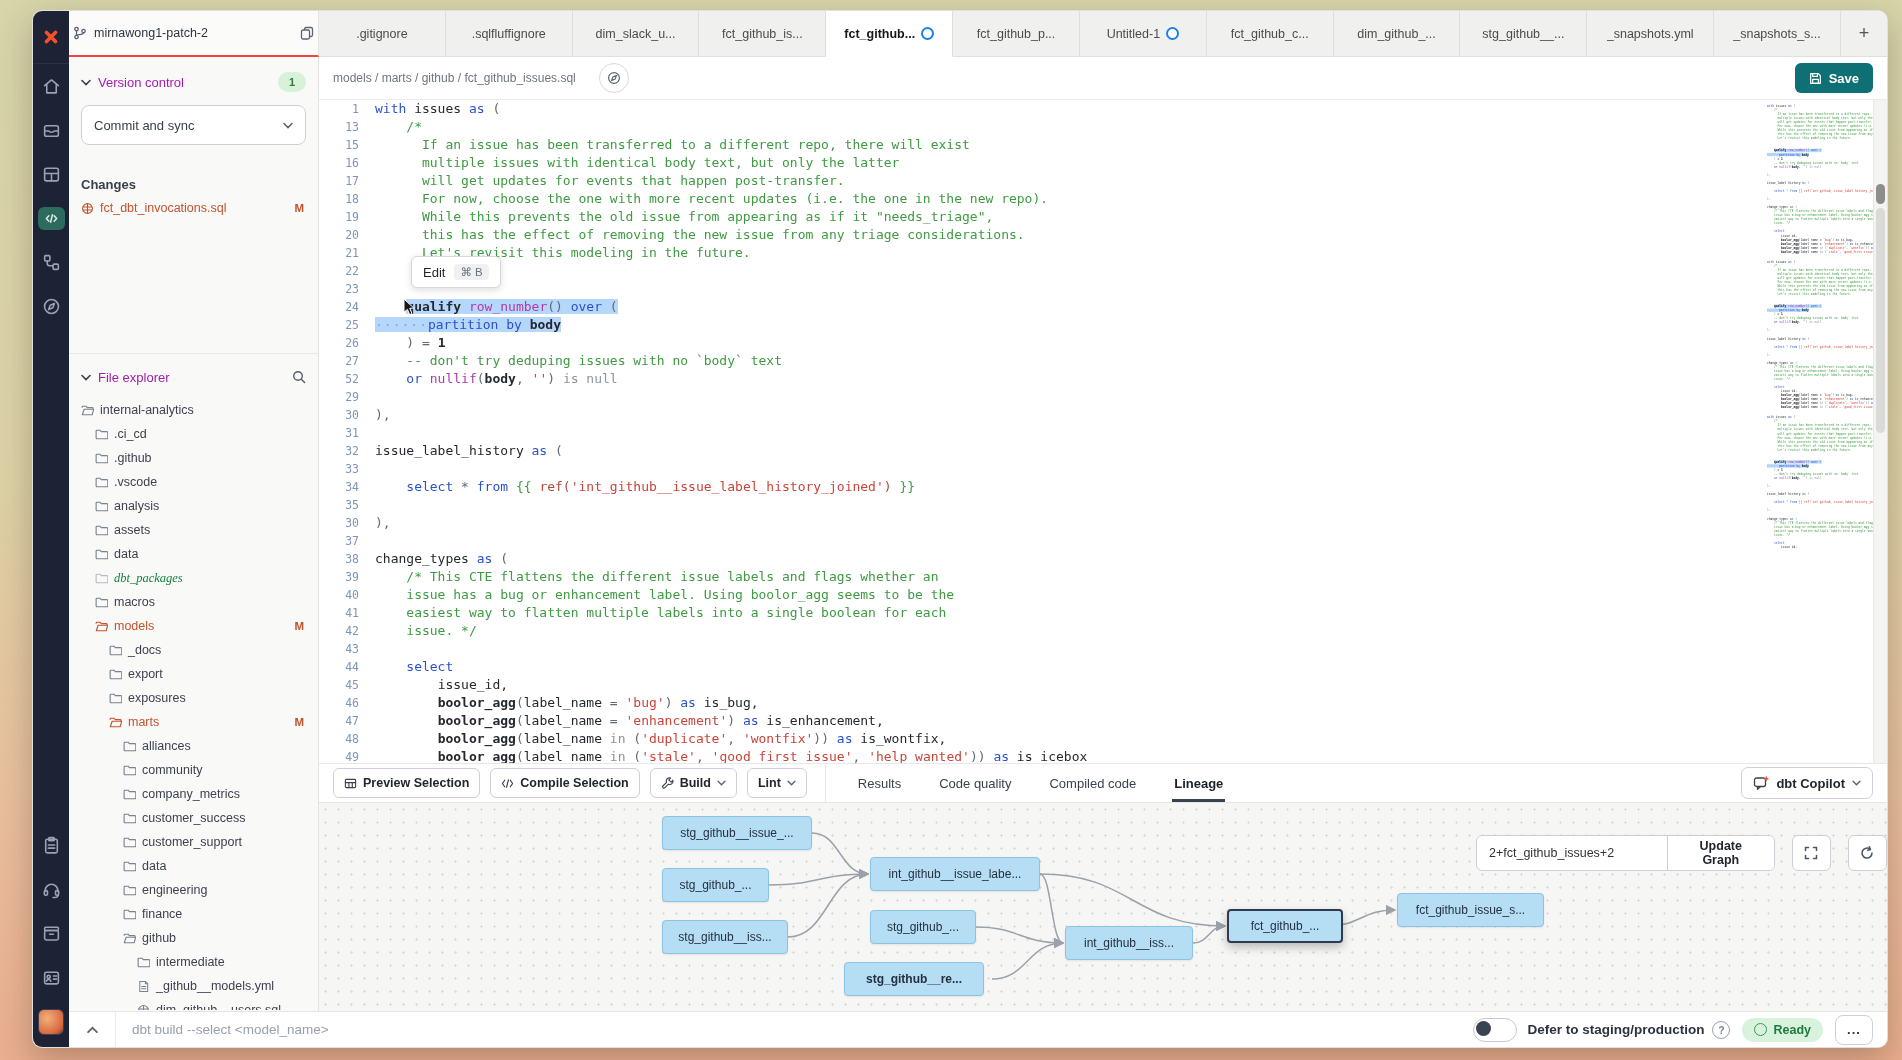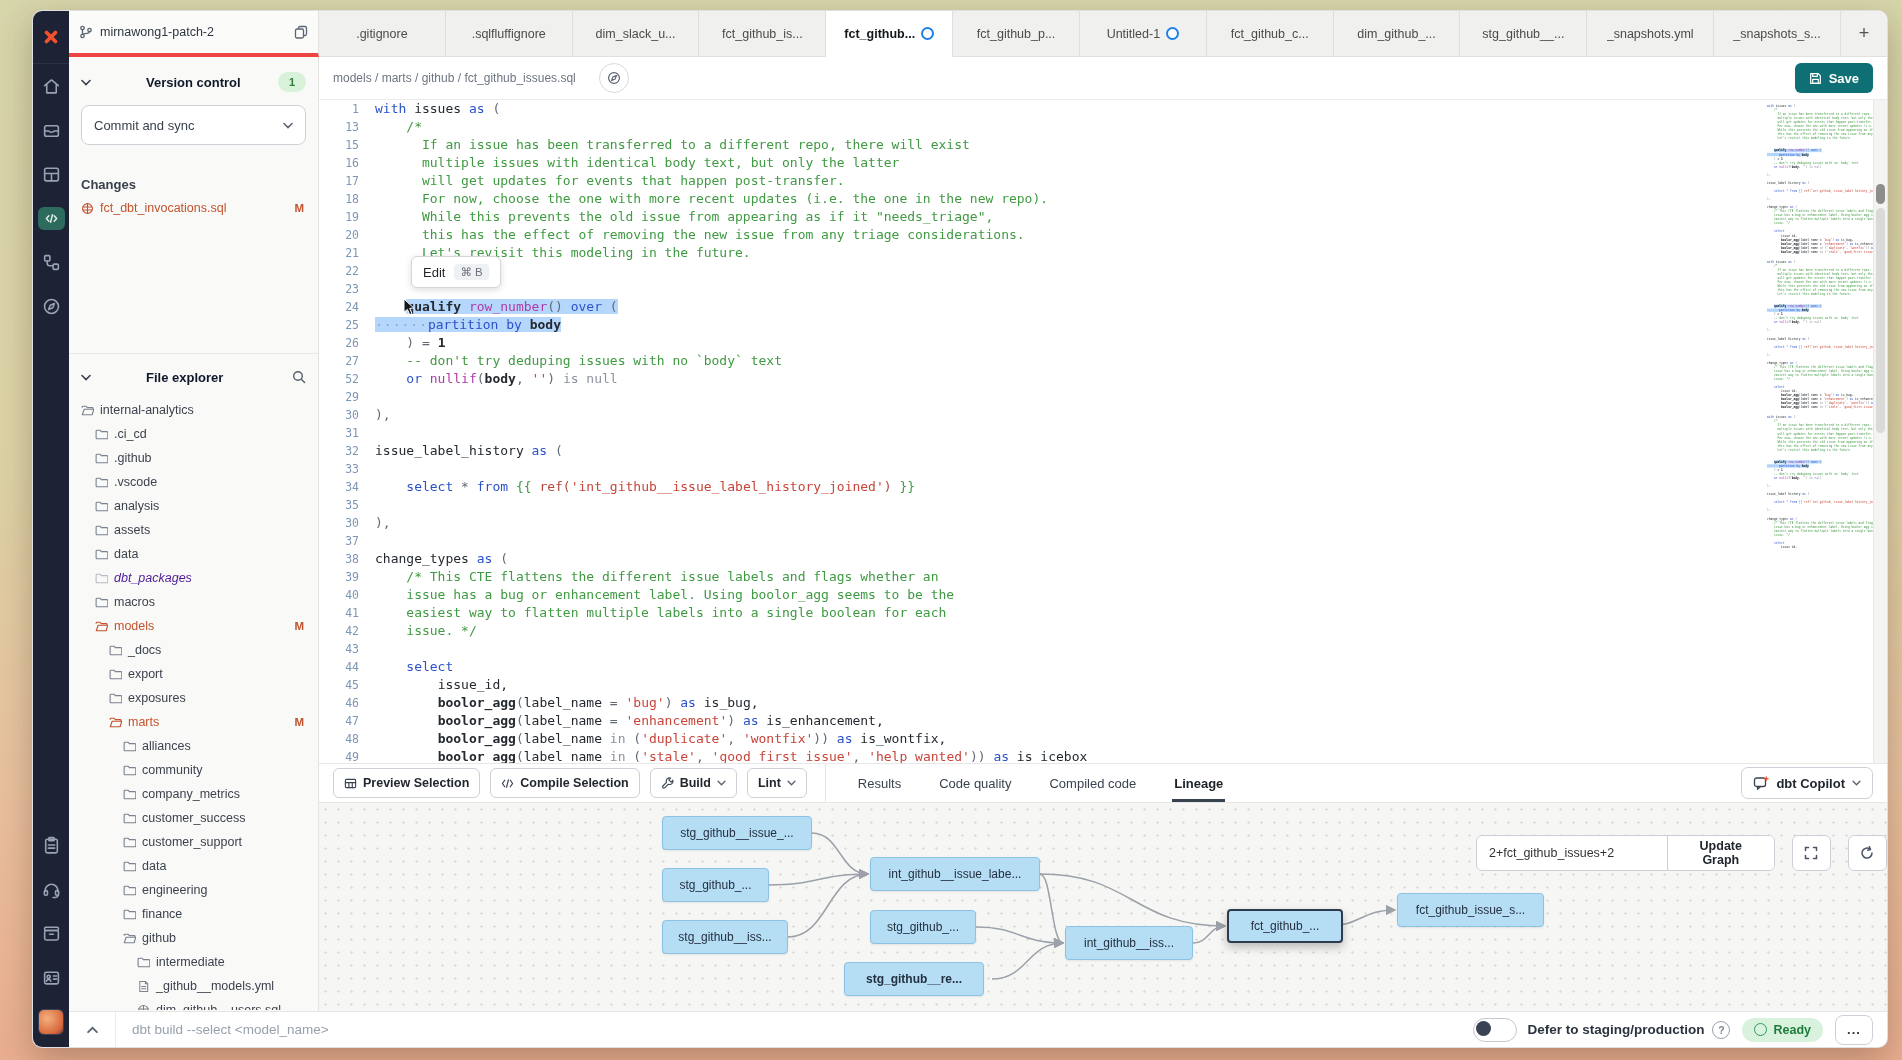--- a/index.html
+++ b/index.html
@@ -10,50 +10,50 @@
   .rail{width:36px;flex:none;background:#1d2334;display:flex;flex-direction:column;align-items:center;}
   .logo-cell{width:100%;height:52px;display:flex;align-items:center;justify-content:center;border-bottom:1px solid #2b3248;}
   .rail-icon{width:36px;height:44px;display:flex;align-items:center;justify-content:center;color:#9aa2b5;}
   .rail-icon .pill{display:flex;align-items:center;justify-content:center;}
   .rail-icon.active .pill{background:#2e6b5f;border-radius:6px;width:27px;height:23px;color:#dcebe4;}
   .rail-spacer{flex:1;}
   .avatar{width:24px;height:24px;border-radius:6px;margin:10px 0 12px;background:radial-gradient(circle at 35% 35%,#f3b07c,#d96a3f 70%,#8c3a22);border:1px solid #3a4154;}
   
   .main{flex:1;display:grid;grid-template-columns:250px 1fr;grid-template-rows:46px 1fr 36px;height:100%;min-width:0;}
   
-  .branch-box{grid-area:1/1/2/2;background:#fbfbfa;border-right:1px solid #e3e3e1;border-bottom:4px solid #ef4444;
-              display:flex;align-items:center;gap:7px;padding:0 10px;color:#5b6472;}
+  .branch-box{grid-area:1/1/2/2;background:#fbfbfa;border-right:1px solid #e3e3e1;border-bottom:2px solid #ef4444;
+              display:flex;align-items:center;gap:7px;padding:0 4px;color:#5b6472;}
   .branch-name{flex:1;font-size:12.5px;color:#2f3640;white-space:nowrap;overflow:hidden;text-overflow:ellipsis;}
   
   .tab-bar{grid-area:1/2/2/3;background:#f0f0ee;display:flex;align-items:stretch;min-width:0;}
   .tab{flex:1 1 0;max-width:131px;min-width:0;display:flex;align-items:center;justify-content:center;gap:6px;
        font-size:12.5px;color:#4b4b4b;background:#f0f0ee;border-right:1px solid #dededc;border-bottom:1px solid #e0e0de;padding:0 8px;cursor:default;}
   .tab-label{white-space:nowrap;overflow:hidden;text-overflow:ellipsis;}
   .tab.active{background:#fff;color:#14171b;font-weight:700;border-bottom-color:#fff;}
   .tab-dot{width:9px;height:9px;border-radius:50%;border:2.5px solid #1e80ea;background:#fff;flex:none;}
   .newtab{width:46px;display:flex;align-items:center;justify-content:center;font-size:18px;color:#555;border-bottom:1px solid #e0e0de;}
   
   .left-panel{grid-area:2/1/3/2;background:#f9f9f8;border-right:1px solid #e3e3e1;overflow:hidden;}
   .vc-section{height:297px;border-bottom:1px solid #e8e8e6;padding:12px 12px 0;box-sizing:border-box;}
   .section-header{display:flex;align-items:center;gap:7px;height:26px;color:#3a414c;}
-  .section-title{font-size:13px;font-weight:700;color:#0f172a;margin-left:48px;}
+  .section-title{font-size:13px;font-weight:400;color:#a21caf;}
   .vc-badge{margin-left:auto;min-width:20px;height:20px;border-radius:10px;background:#d7f2d9;color:#2f7d3b;
             font-size:11px;font-weight:700;display:flex;align-items:center;justify-content:center;padding:0 4px;}
   .commit-btn{margin-top:10px;height:38px;background:#fff;border:1px solid #cdd1d6;border-radius:8px;display:flex;
               align-items:center;justify-content:space-between;padding:0 12px;font-size:13px;color:#39414d;cursor:pointer;}
   .changes-label{margin-top:32px;font-size:13px;font-weight:700;color:#39414d;}
   .change-row{margin-top:9px;display:flex;align-items:center;gap:6px;font-size:12.5px;color:#c2532e;cursor:pointer;}
   .m-badge{margin-left:auto;font-size:11.5px;font-weight:700;color:#c2532e;padding-right:2px;}
   .fe-section{padding:10px 12px 0;height:calc(100% - 298px);box-sizing:border-box;overflow:hidden;}
   .fe-search{margin-left:auto;color:#555e6a;display:flex;cursor:pointer;}
   .tree{margin-top:8px;}
   .tree-row{height:24px;display:flex;align-items:center;gap:6px;font-size:12.5px;color:#3c434e;cursor:pointer;white-space:nowrap;}
   .tree-row .ticon{display:flex;color:#7a828e;flex:none;}
   .tree-row.accent,.tree-row.accent .ticon{color:#c2532e;}
-  .tree-row.muted{color:#4c1d95;font-style:italic;}
+  .tree-row.muted{color:#15803d;font-style:italic;font-family:Liberation Serif, serif;}
   .tree-row.muted .ticon{color:#b6bcc4;}
   .tree-row .tbadge{margin-left:auto;font-size:11.5px;font-weight:700;color:#c2532e;padding-right:2px;}
   
   .editor-col{grid-area:2/2/3/3;display:flex;flex-direction:column;min-width:0;background:#fff;}
   .breadcrumb-row{height:42px;flex:none;border-bottom:1px solid #ececea;display:flex;align-items:center;gap:23px;padding:0 14px;}
   .crumb{font-size:12px;color:#6d7580;}
   .crumb-btn{width:28px;height:28px;border-radius:50%;border:1px solid #d9d9d7;display:flex;align-items:center;justify-content:center;color:#5b6470;cursor:pointer;}
   .save-btn{margin-left:auto;height:30px;background:#0e6f74;color:#fff;border-radius:6px;display:flex;align-items:center;gap:7px;
             padding:0 14px;font-size:13px;font-weight:600;cursor:pointer;}
   .editor{flex:1;position:relative;overflow:hidden;background:#fff;font-family:"DejaVu Sans Mono",monospace;}

